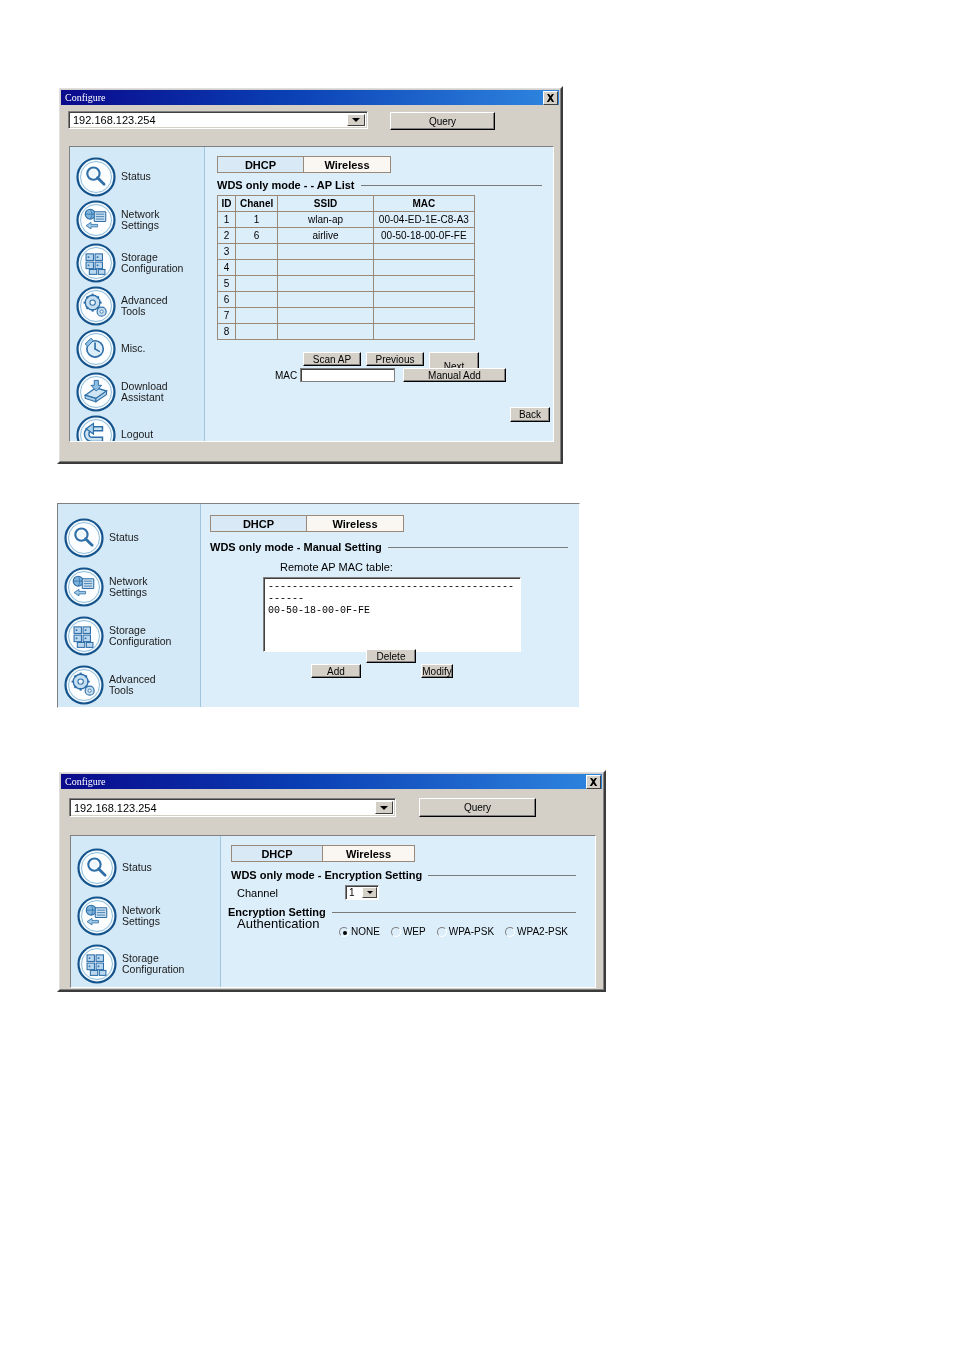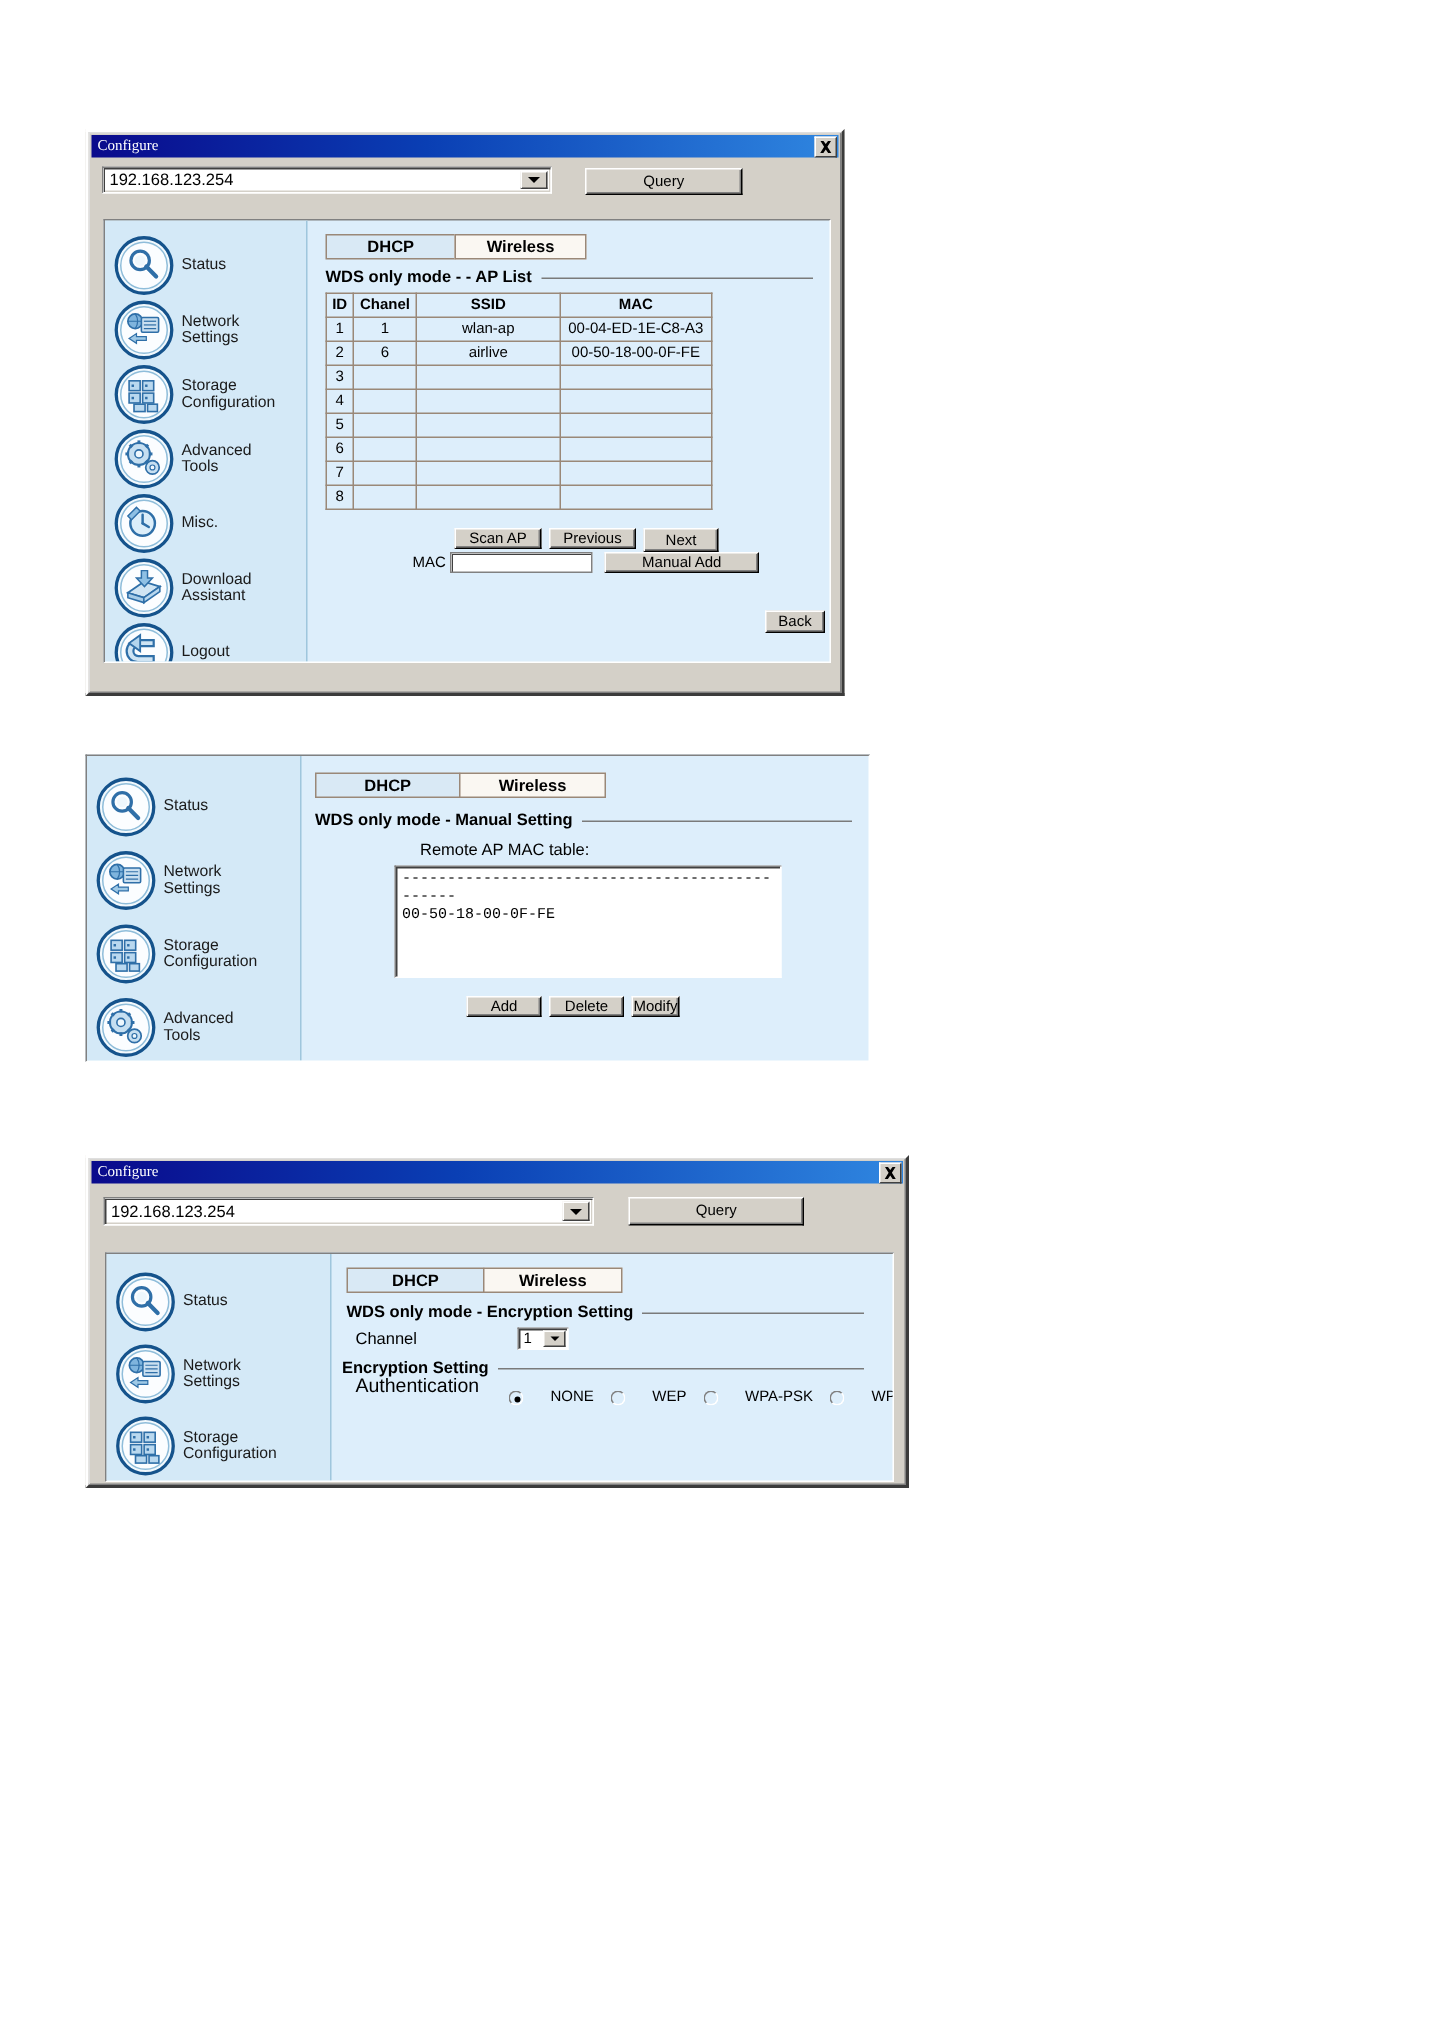--- a/index.html
+++ b/index.html
@@ -61,21 +61,21 @@
   .txtfield{position:absolute;background:#ffffff;box-sizing:border-box;
      box-shadow:inset 1px 1px 0 #404040, inset -1px -1px 0 #ffffff;
      border:1px solid #808080;}
   .listbox{position:absolute;background:#ffffff;box-sizing:border-box;
      border-top:1px solid #808080;border-left:1px solid #808080;border-right:1px solid #ffffff;border-bottom:1px solid #ffffff;
      box-shadow:inset 1px 1px 0 #404040;
      overflow:hidden;font-family:"Liberation Mono",monospace;font-size:10px;color:#000;padding:3px 4px;line-height:12px;}
 
   .lbl{position:absolute;font-size:11px;color:#000;font-family:"Liberation Sans",sans-serif;white-space:nowrap;}
   .radio-row{position:absolute;display:flex;align-items:center;gap:11px;}
-  .radio{display:flex;align-items:center;gap:18px;font-size:10px;font-family:"Liberation Sans",sans-serif;color:#000;cursor:pointer;white-space:nowrap;}
+  .radio{display:flex;align-items:center;gap:2px;font-size:10px;font-family:"Liberation Sans",sans-serif;color:#000;cursor:pointer;white-space:nowrap;}
   .rdot{width:10px;height:10px;border-radius:50%;background:#ddeefb;box-sizing:border-box;
       border-top:1px solid #808080;border-left:1px solid #808080;border-right:1px solid #ffffff;border-bottom:1px solid #ffffff;
       position:relative;flex:0 0 10px;}
   .rdot.on::after{content:"";position:absolute;left:3px;top:3px;width:4px;height:4px;border-radius:50%;background:#000;}
 
   .minicombo{position:absolute;background:#ffffff;box-sizing:border-box;display:flex;align-items:center;
      border-top:1px solid #808080;border-left:1px solid #808080;border-right:1px solid #ffffff;border-bottom:1px solid #ffffff;
      box-shadow:inset 1px 1px 0 #404040;}
   .minicombo .mv{font-size:10px;padding-left:3px;font-family:"Liberation Sans",sans-serif;}
   .minicombo .mbx{position:absolute;right:1px;top:1px;bottom:1px;width:13px;background:#d4d0c8;
@@ -294,21 +294,21 @@
             <td>8</td>
             <td></td>
             <td></td>
             <td></td>
           </tr>
         </tbody>
     </table>
 
     <div class="btn" style="left:233px;top:205px;width:58px;height:14px;">Scan AP</div>
     <div class="btn" style="left:296px;top:205px;width:58px;height:14px;">Previous</div>
-    <div class="btn" style="left:359px;top:205px;width:50px;height:16px;">Next</div>
+    <div class="btn" style="left:359px;top:205px;width:50px;height:28px;">Next</div>
 
     <span class="lbl" style="left:205px;top:223px;font-size:10px;">MAC</span>
     <div class="txtfield" style="left:230px;top:221px;width:95px;height:14px;"></div>
     <div class="btn" style="left:333px;top:221px;width:103px;height:14px;">Manual Add</div>
 
     <div class="btn" style="left:440px;top:260px;width:40px;height:15px;text-align:right;">Back</div>
   </div>
 </div>
 
 <div class="panel" id="pnl2" style="left:57px;top:503px;width:523px;height:205px;">
@@ -404,21 +404,21 @@
   </div>
 
   <span class="lbl" style="left:222px;top:57px;">Remote AP MAC table:</span>
 
   <div class="listbox" style="left:205px;top:73px;width:258px;height:75px;">
     <div style="letter-spacing:0px;">-----------------------------------------------</div>
     <div>00-50-18-00-0F-FE</div>
   </div>
 
   <div class="btn" style="left:253px;top:160px;width:50px;height:14px;">Add</div>
-  <div class="btn" style="left:308px;top:160px;width:50px;height:14px;">Delete</div>
+  <div class="btn" style="left:308px;top:145px;width:50px;height:14px;">Delete</div>
   <div class="btn" style="left:363px;top:160px;width:32px;height:14px;">Modify</div>
 </div>
 
 <div class="dialog" id="win3" style="left:57px;top:770px;width:549px;height:222px;">
   <div class="dialog-inner"></div>
 
   <div class="titlebar">
     <span class="ttl">Configure</span>
     <div class="closebtn">
       <svg width="9" height="8" viewBox="0 0 9 8">

